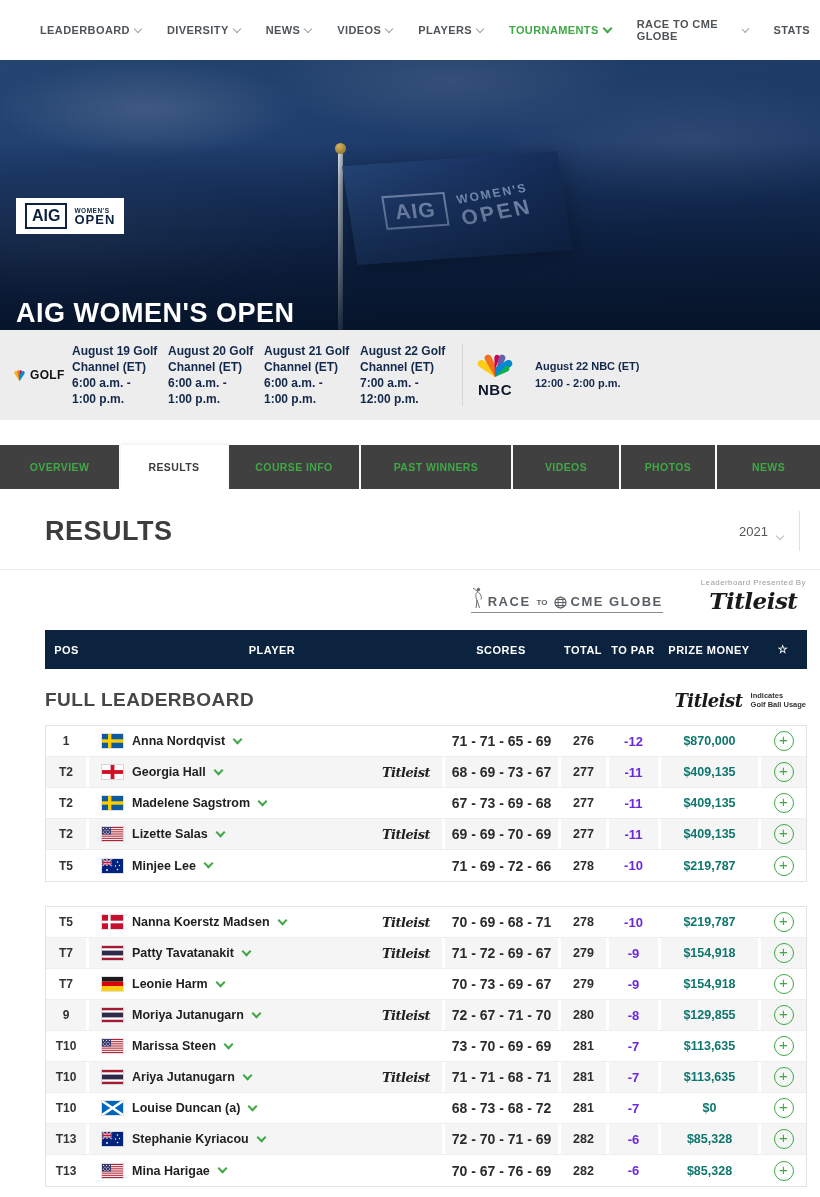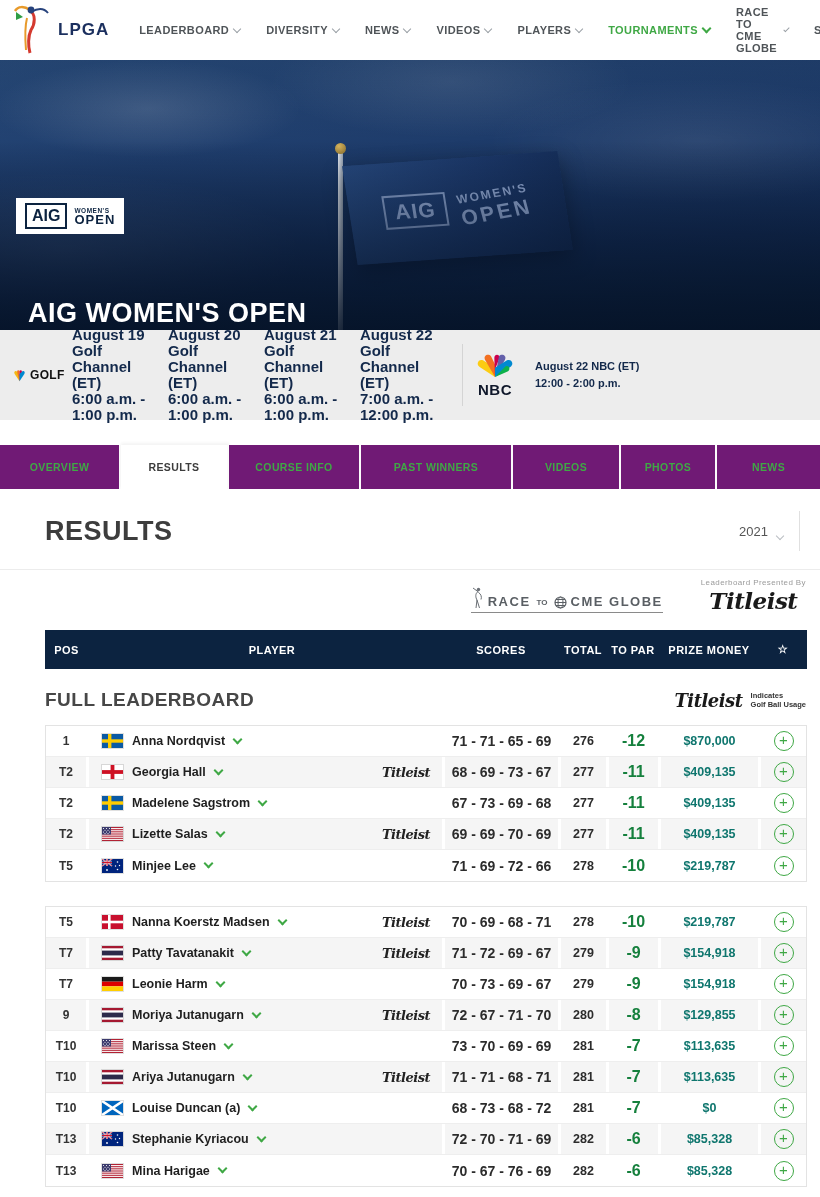--- a/index.html
+++ b/index.html
@@ -45,39 +45,39 @@
   .hf-aig { border:2.5px solid #8ba2cc; color:#97adD6; color:#97add6; font-weight:bold; font-size:21px;
     padding:3px 9px; letter-spacing:1px; }
   .hf-right { color:#97add6; transform:rotate(-6deg); }
   .hf-womens { font-size:12px; font-weight:bold; letter-spacing:2px; }
   .hf-open { font-size:21px; font-weight:bold; letter-spacing:3px; }
   .hero-badge { position:absolute; left:16px; top:138px; background:#fff; padding:5px 9px;
     display:flex; align-items:center; gap:7px; }
   .hb-aig { border:2px solid #0c2340; color:#0c2340; font-weight:bold; font-size:16px; padding:2px 5px; }
   .hb-womens { font-size:6.5px; font-weight:bold; color:#0c2340; letter-spacing:.5px; }
   .hb-open { font-size:13px; font-weight:bold; color:#0c2340; letter-spacing:1px; line-height:12px; }
-  .hero-title { position:absolute; left:28px; top:238px; color:#fff; font-size:27px; font-weight:bold; letter-spacing:.5px; }
+  .hero-title { position:absolute; left:16px; top:238px; color:#fff; font-size:27px; font-weight:bold; letter-spacing:.5px; }
 
   
   .tvstrip { height:90px; background:#ededed; display:flex; align-items:center; padding:0 12px; }
   .golf-logo { display:flex; align-items:center; gap:3px; width:56px; }
   .golf-word { font-size:12px; font-weight:bold; color:#111; letter-spacing:.3px; }
   .tv-slot { width:92px; margin-left:4px; }
-  .tv-slot .ln { font-size:15px; font-weight:bold; color:#13294b; line-height:16px; }
+  .tv-slot .ln { font-size:12px; font-weight:bold; color:#13294b; line-height:16px; }
   .tv-div { width:1px; height:62px; background:#d4d4d4; margin:0 6px 0 10px; }
   .nbc-logo { width:52px; text-align:center; }
   .nbc-word { font-size:15px; font-weight:bold; color:#0f172a; letter-spacing:.5px; margin-top:-2px; }
   .nbc-slot { margin-left:14px; }
   .nbc-slot .ln { font-size:11px; font-weight:bold; color:#13294b; line-height:17px; }
 
   .gapwhite { height:25px; background:#fff; }
 
   
   .tabbar { height:44px; display:flex; }
-  .tab { background:#701a75; border-right:2px solid #fbfbfb; display:flex; align-items:center; justify-content:center;
+  .tab { background:#404040; border-right:2px solid #fbfbfb; display:flex; align-items:center; justify-content:center;
     font-size:10.5px; font-weight:bold; color:#3fa845; letter-spacing:.4px; cursor:pointer; }
   .tab:last-child { border-right:none; }
   .tab.active { background:#fff; color:#3c3c3c; box-shadow:0 -2px 3px rgba(0,0,0,.05); }
 
   
   .results-head { display:flex; align-items:center; padding:22px 20px 18px 45px; }
   .results-title { font-size:27px; font-weight:bold; color:#3d3d3d; letter-spacing:.5px; }
   .year-select { margin-left:auto; display:flex; align-items:flex-end; gap:9px; cursor:pointer; }
   .year-select .yr { font-size:13px; color:#555; }
   .year-vline { width:1px; height:40px; background:#e0e0e0; margin-left:16px; }
@@ -114,44 +114,33 @@
   .lb-row.alt .cell { background:#f5f5f5; }
   .cell { background:#fff; display:flex; align-items:center; justify-content:center;
     border-right:3px solid #fff; }
   .c-pos { width:43px; font-size:12px; font-weight:bold; color:#333; }
   .c-player { flex:1; justify-content:flex-start; padding-left:13px; gap:9px; }
   .p-name { font-size:12.5px; font-weight:bold; color:#1f1f1f; cursor:pointer; }
   .c-player .chev { margin-top:-4px; cursor:pointer; }
   .row-titleist { margin-left:auto; margin-right:12px; font-size:13px; color:#222; }
   .c-scores { width:116px; font-size:14px; font-weight:bold; color:#2c2c2c; }
   .c-total { width:48px; font-size:12.5px; font-weight:bold; color:#2c2c2c; }
-  .c-topar { width:52px; font-size:16px; font-weight:bold; color:#15803d; }
+  .c-topar { width:52px; font-size:13px; font-weight:bold; color:#6d28d9; }
   .c-prize { width:100px; font-size:12.5px; font-weight:bold; color:#0f766e; }
   .c-plus { width:45px; border-right:none; }
   .plus-icon { width:20px; height:20px; border:1.7px solid #3fa845; border-radius:50%;
     color:#3fa845; font-size:15px; line-height:16px; text-align:center; cursor:pointer; font-weight:normal; }
   .plus-icon::before { content:"+"; }
   .flagbox { width:21px; height:14px; display:inline-flex; box-shadow:0 0 0 1px rgba(0,0,0,.12); }
   .flagbox svg { display:block; }
 </style>
 </head>
 <body>
 
 <div class="topnav">
-  <div class="lpga-logo">
-    <svg width="46" height="52" viewBox="0 0 46 52">
-      <path d="M20 6 C14 2 8 2 5 7" stroke="#e89a2a" stroke-width="2.5" fill="none"></path>
-      <path d="M6 8 L13 13 L6 16 Z" fill="#2f9e44"></path>
-      <path d="M20 7 C26 10 25 20 21 26 C18 32 18 42 20 49" stroke="#d43a2f" stroke-width="3" fill="none"></path>
-      <path d="M17 14 C15 22 15 34 16 46" stroke="#e89a2a" stroke-width="2" fill="none"></path>
-      <path d="M21 8 C28 4 34 4 38 9" stroke="#27427c" stroke-width="2" fill="none"></path>
-      <circle cx="21" cy="6" r="3.4" fill="#27427c"></circle>
-    </svg>
-    <span class="lpga-word">LPGA</span>
-  </div>
   <div class="nav-menu" id="nav-menu">
       <div class="nav-item">
         <span class="lbl">LEADERBOARD</span>
         <span class="chev"></span>
       </div>
       <div class="nav-item">
         <span class="lbl">DIVERSITY</span>
         <span class="chev"></span>
       </div>
       <div class="nav-item">

